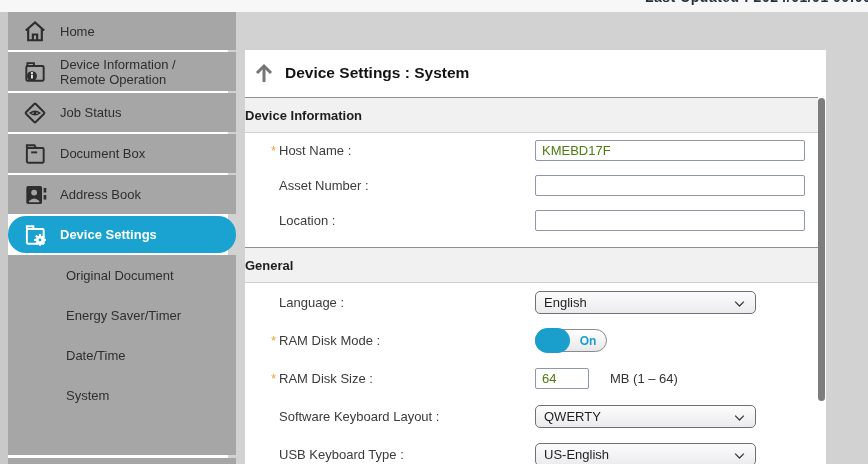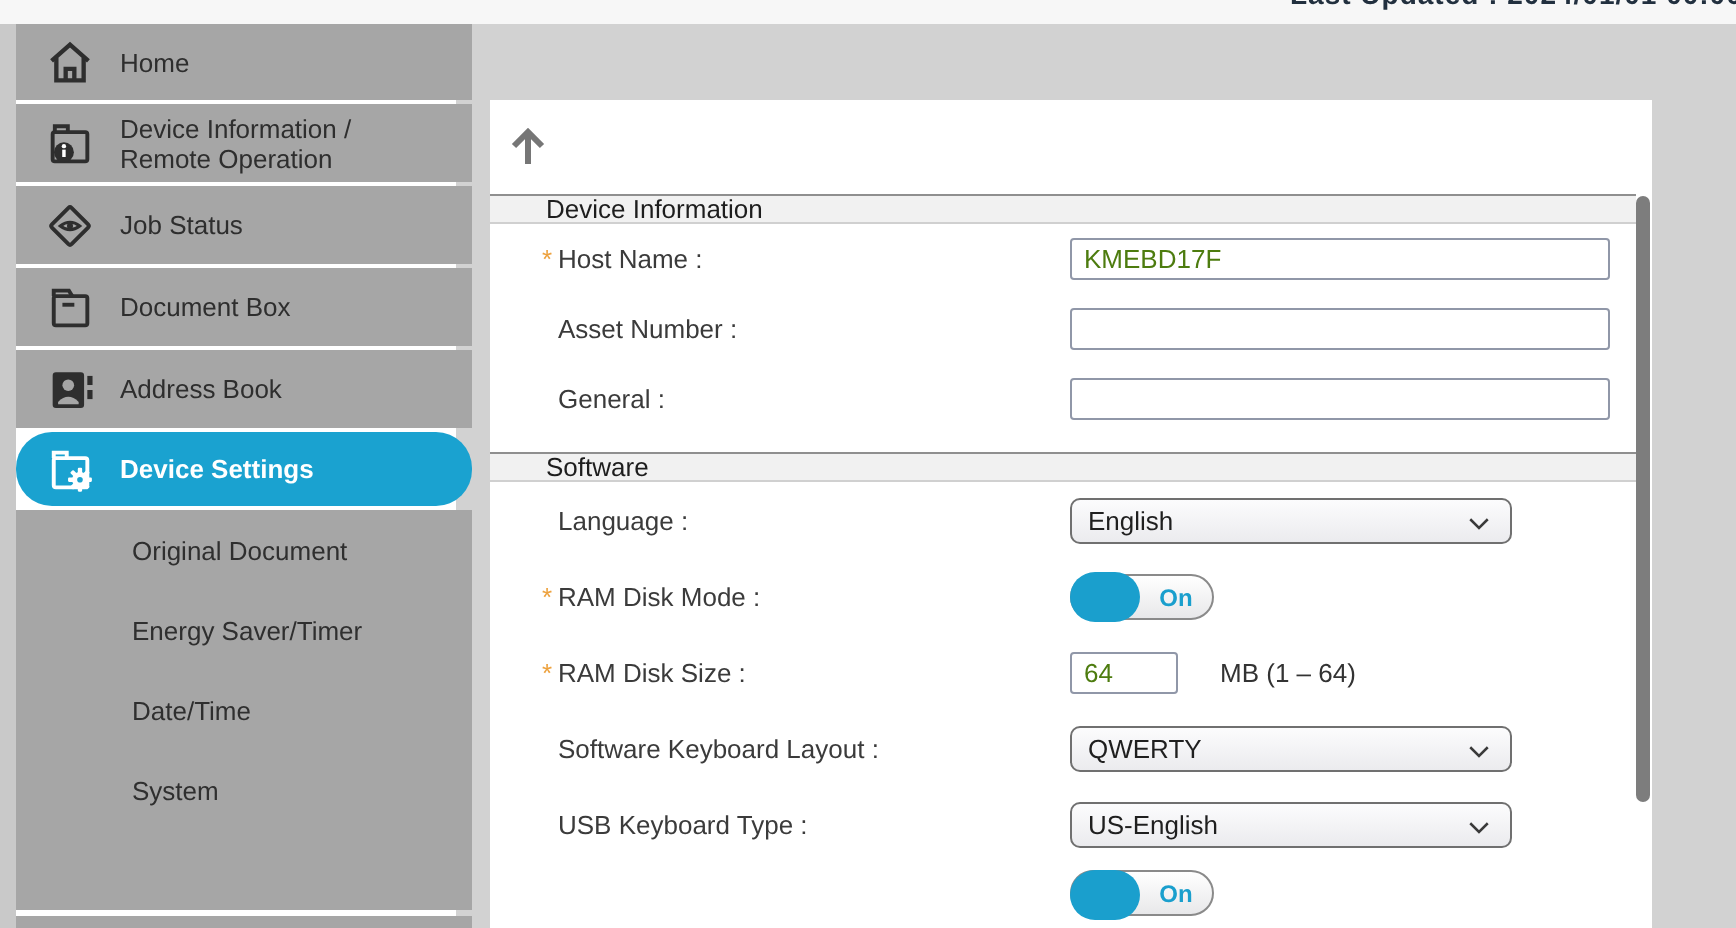--- a/index.html
+++ b/index.html
@@ -50,24 +50,24 @@
     position:absolute; left:245px; top:50px; width:581px; height:430px;
     background:#ffffff;
   }
   .panel-title { position:relative; height:47px; }
   .up-arrow { position:absolute; left:7px; top:11px; width:24px; height:24px; cursor:pointer; }
   .page-title {
     position:absolute; left:40px; top:14px;
     font-size:15.5px; font-weight:bold; color:#141414;
   }
   .section-header {
-    width:573px; height:15px;
+    width:573px; height:36px;
     background:#f1f1f1; border-top:1px solid #8f8f8f; border-bottom:1px solid #d0d0d0;
-    display:flex; align-items:center; padding-left:28px;
-    font-size:13px; font-weight:normal; color:#1d1d1d;
+    display:flex; align-items:center; padding-left:0;
+    font-size:13px; font-weight:bold; color:#1d1d1d;
   }
   .section-header.second { margin-top:9px; }
   .form-row { display:flex; align-items:center; height:35px; }
   .form-row.tall { height:38px; }
   .row-label {
     width:290px; padding-left:34px; position:relative;
     font-size:13px; color:#3b3b3b;
   }
   .req { position:absolute; left:26px; top:0; color:#eda23f; font-size:13px; }
   .text-input {
@@ -208,20 +208,21 @@
 
 <main class="panel">
 
   <div class="panel-title">
     <span class="up-arrow">
       <svg viewBox="0 0 24 24" width="24" height="24" fill="none" stroke="#767676" stroke-width="3">
         <path d="M12 21 V5.5"></path>
         <path d="M5 12 L12 5 L19 12"></path>
       </svg>
     </span>
+    <h1 class="page-title">Device Settings : System</h1>
   </div>
 
   <div class="section-header">Device Information</div>
 
   <div class="form-row">
     <div class="row-label">
       <span class="req">*</span>
       <span>Host Name :</span>
     </div>
     <input class="text-input" type="text" value="KMEBD17F" style="">
@@ -231,26 +232,26 @@
     <div class="row-label">
       <span class="req"></span>
       <span>Asset Number :</span>
     </div>
     <input class="text-input" type="text" value="" style="">
   </div>
 
   <div class="form-row">
     <div class="row-label">
       <span class="req"></span>
-      <span>General :</span>
+      <span>Location :</span>
     </div>
     <input class="text-input" type="text" value="" style="">
   </div>
 
-  <div class="section-header second">Software</div>
+  <div class="section-header second">General</div>
 
   <div class="form-row tall">
     <div class="row-label">
       <span class="req"></span>
       <span>Language :</span>
     </div>
     <div class="select-box">
       <span>English</span>
       <span class="chevron">
         <svg viewBox="0 0 24 24" width="15" height="15" fill="none" stroke="#3a3a3a" stroke-width="2">

